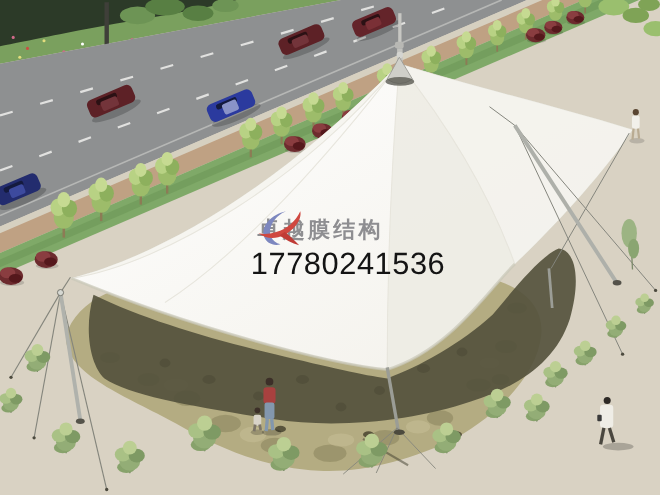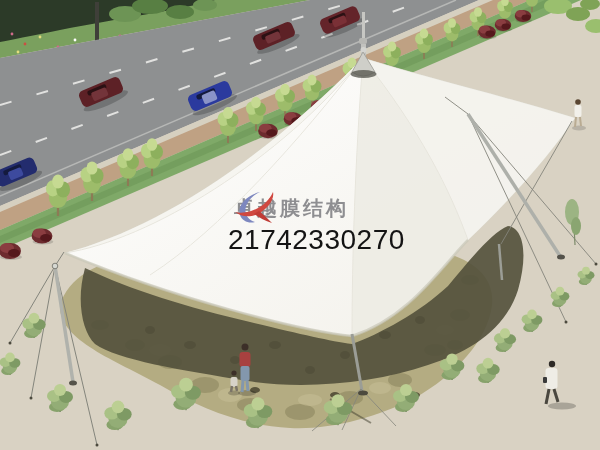--- a/index.html
+++ b/index.html
@@ -319,15 +319,15 @@
 
 <div class="watermark">
   <div class="wm-row">
     <svg width="44" height="34" viewBox="0 0 44 34">
       <path d="M26,2 C13,5 3,15 6,25 C8,31 15,34 21,32 C13,30 9,22 13,14 C16,8 21,4 26,2 Z" fill="#7d87bf"></path>
       <path d="M1,22 C10,29 24,28 35,15 C38,11 40,6 39,2 C35,11 27,18 17,21 C11,23 5,23 1,22 Z" fill="#d04840"></path>
       <path d="M20,24 C26,28 31,31 38,33 C33,28 29,24 25,21 Z" fill="#c03c36"></path>
     </svg>
     <span class="wm-brand">卓越膜结构</span>
   </div>
-  <div class="wm-phone">21742330270</div>
+  <div class="wm-phone">17780241536</div>
 </div>
 </div>
 
 </body></html>

